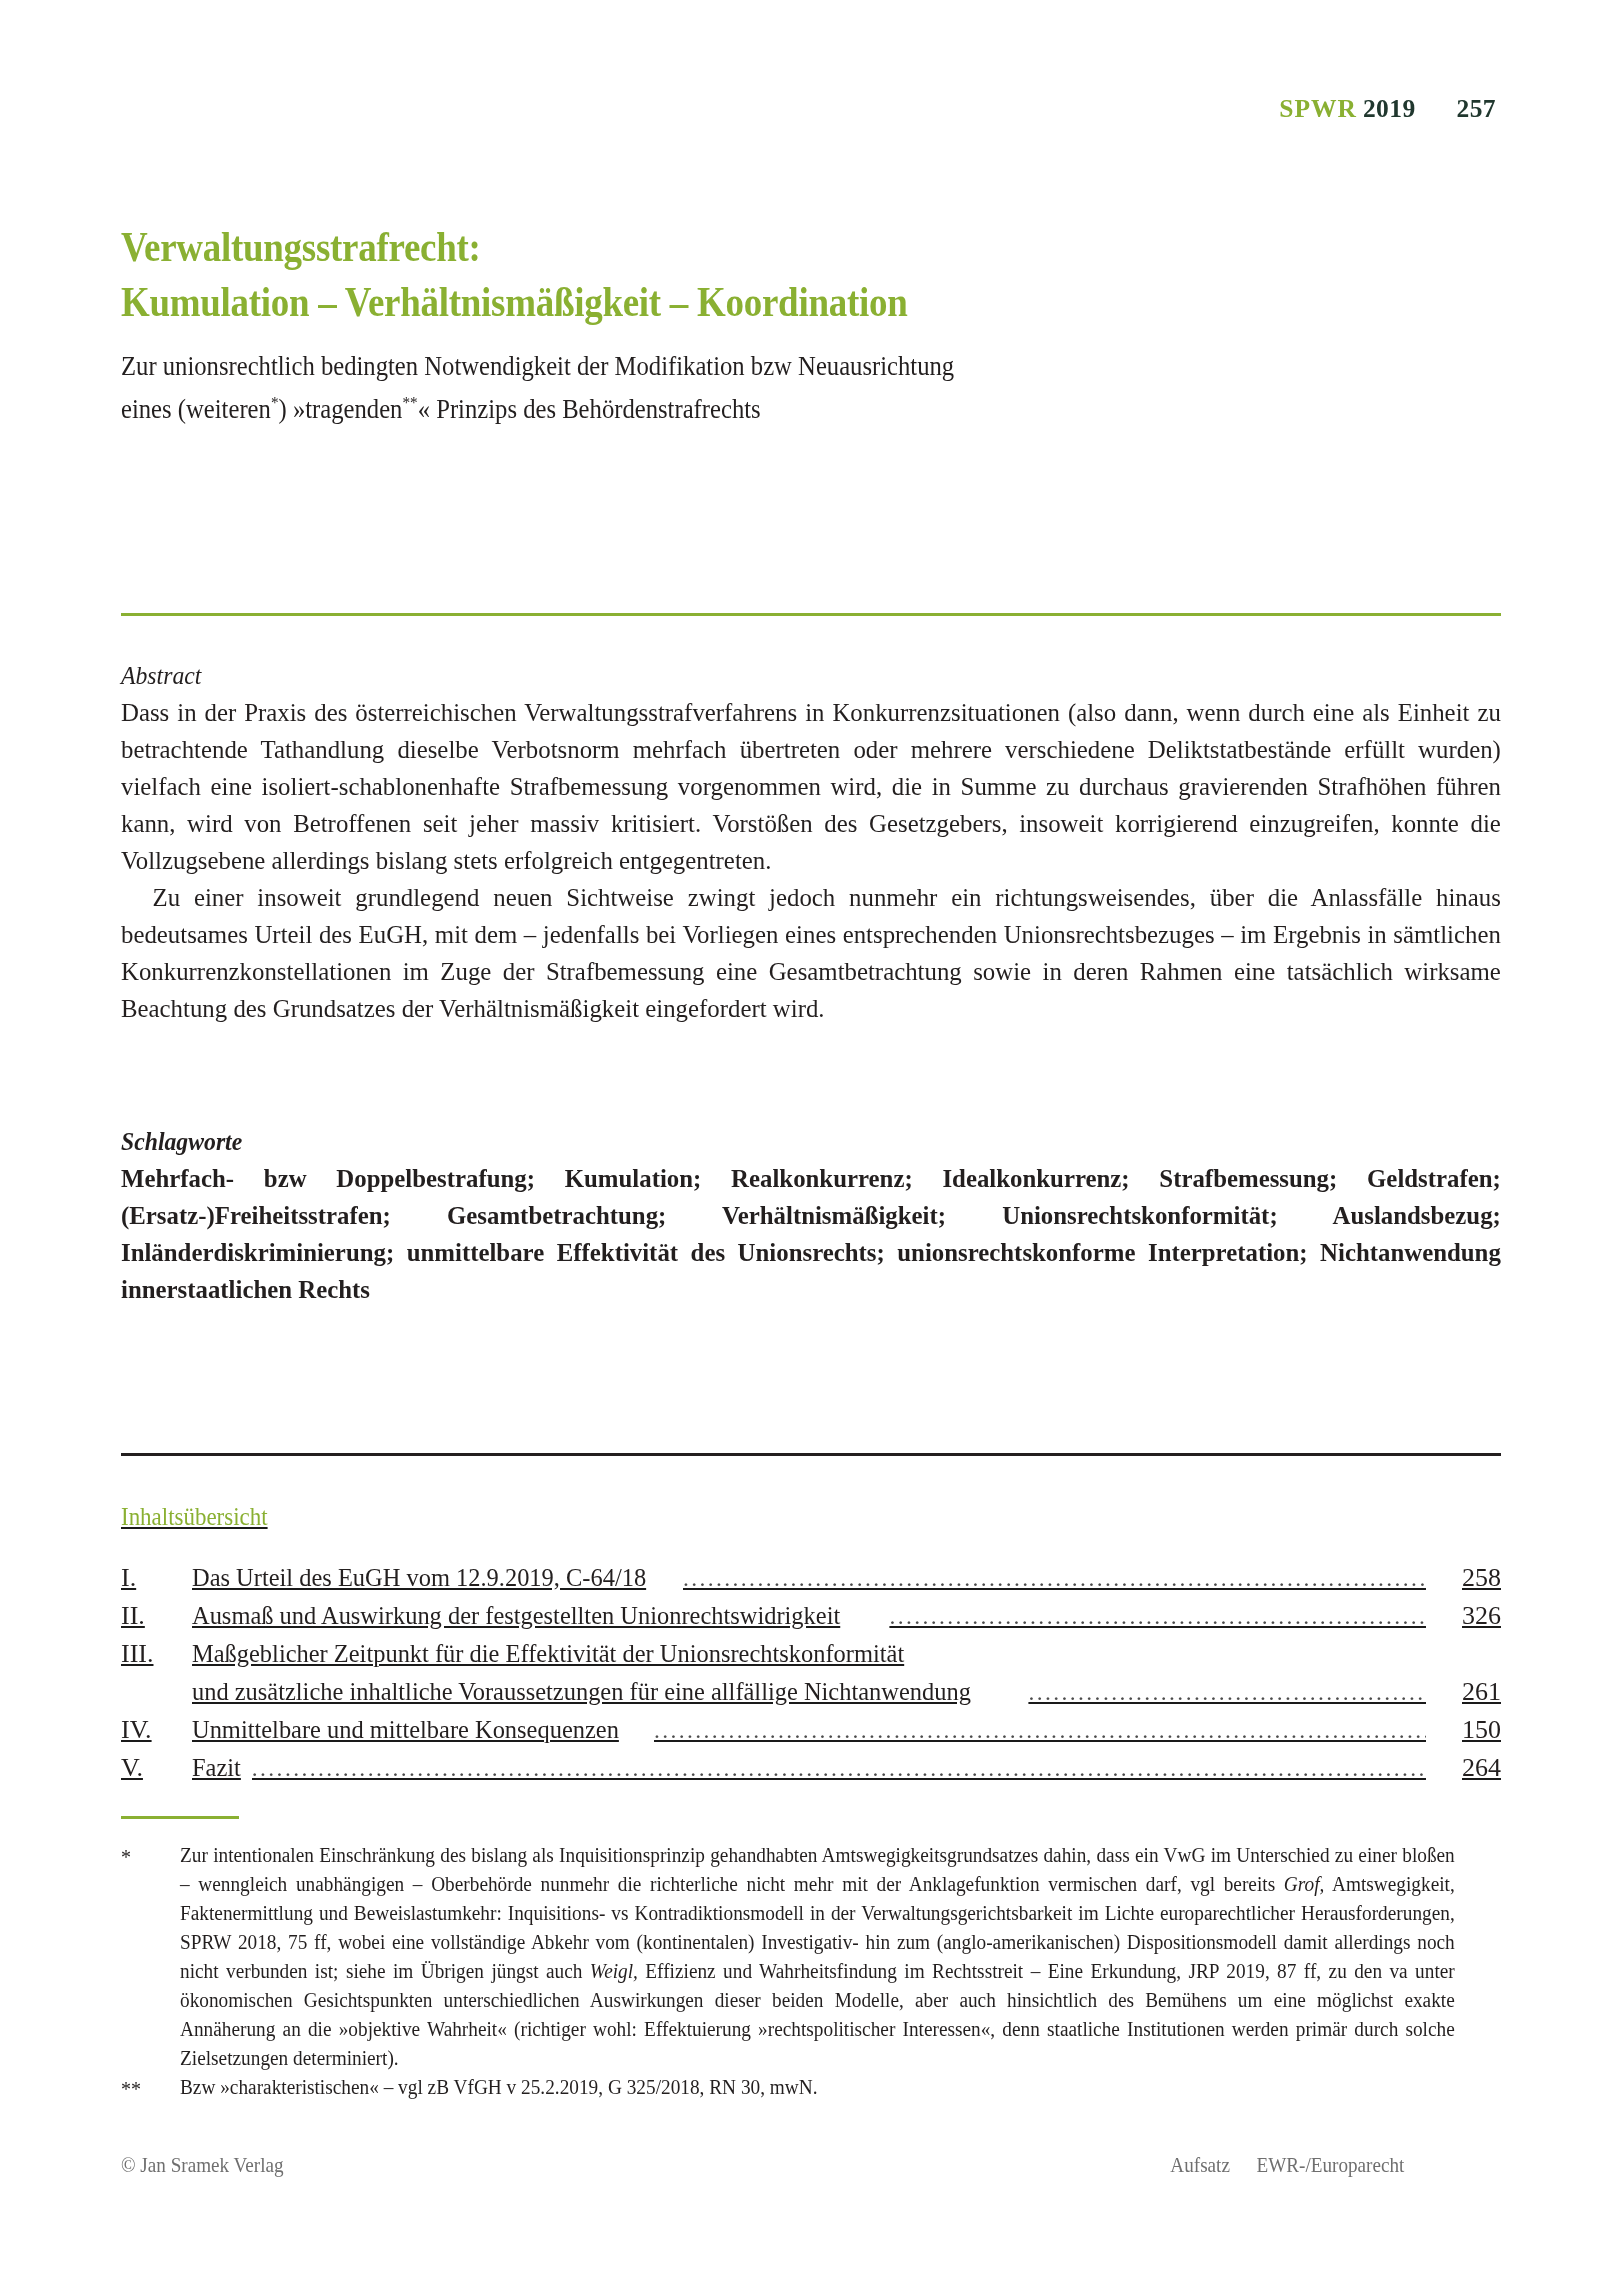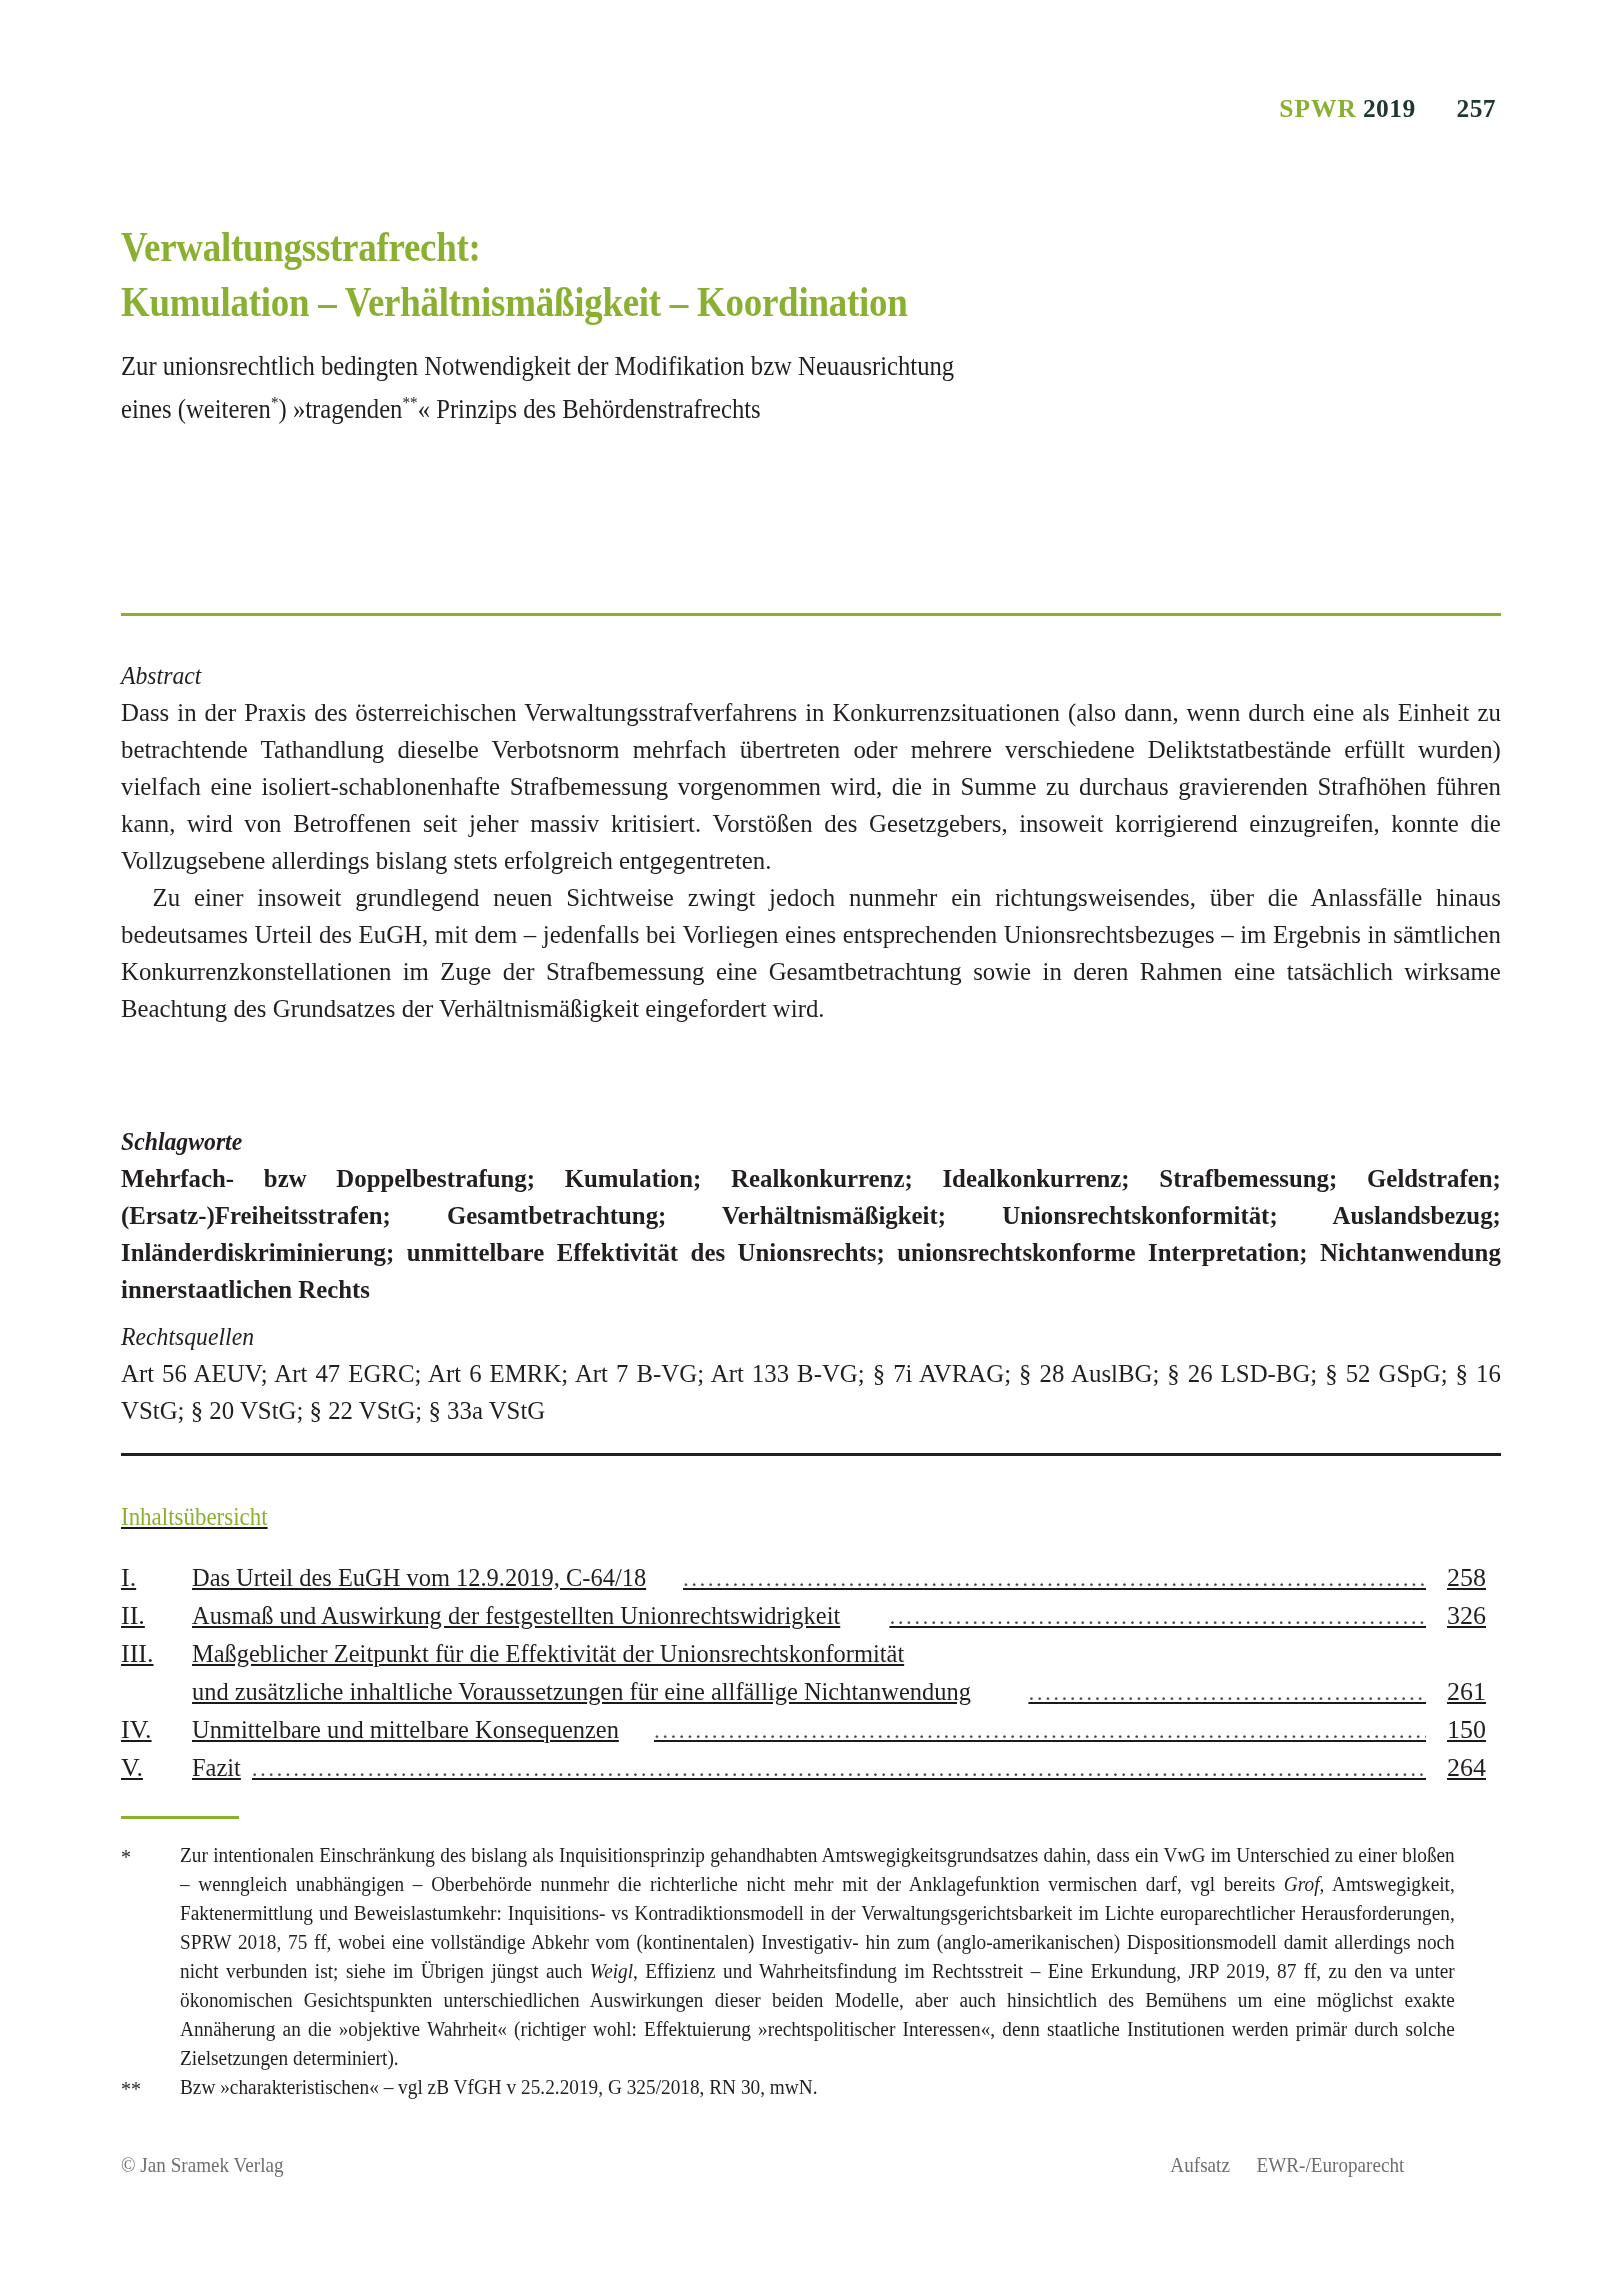--- a/index.html
+++ b/index.html
@@ -178,21 +178,21 @@
     overflow: hidden;
     white-space: nowrap;
     color: #4b4b4b;
     margin: 0 5.9px 0 7.8px;
     font-size: 23.5px;
     letter-spacing: 2.4px;
   }
   .toc-page {
     width: 69px;
     flex: 0 0 69px;
-    text-align: center;
+    text-align: right;
   }
   .toc-row.cont .toc-num { visibility: hidden; }
   .toc-row.nodots .toc-dots { visibility: hidden; }
 
   
   #footnotes-block { top: 1841px; }
   .fn {
     display: flex;
     font-size: 20px;
     line-height: 29px;
@@ -253,24 +253,20 @@
     <div class="section-label">Abstract</div>
     <p class="body-text">Dass in der Praxis des österreichischen Verwaltungsstrafverfahrens in Konkurrenzsituationen (also dann, wenn durch eine als Einheit zu betrachtende Tathandlung dieselbe Verbotsnorm mehrfach übertreten oder mehrere verschiedene Deliktstatbestände erfüllt wurden) vielfach eine isoliert-schablonenhafte Strafbemessung vorgenommen wird, die in Summe zu durchaus gravierenden Strafhöhen führen kann, wird von Betroffenen seit jeher massiv kritisiert. Vorstößen des Gesetzgebers, insoweit korrigierend einzugreifen, konnte die Vollzugsebene allerdings bislang stets erfolgreich entgegentreten.</p>
     <p class="body-text">Zu einer insoweit grundlegend neuen Sichtweise zwingt jedoch nunmehr ein richtungsweisendes, über die Anlassfälle hinaus bedeutsames Urteil des EuGH, mit dem – jedenfalls bei Vorliegen eines entsprechenden Unionsrechtsbezuges – im Ergebnis in sämtlichen Konkurrenzkonstellationen im Zuge der Strafbemessung eine Gesamtbetrachtung sowie in deren Rahmen eine tatsächlich wirksame Beachtung des Grundsatzes der Verhältnismäßigkeit eingefordert wird.</p>
   </div>
 
   <div class="col" id="schlagworte-block">
     <div class="section-label">Schlagworte</div>
     <p class="body-text">Mehrfach- bzw Doppelbestrafung; Kumulation; Realkonkurrenz; Idealkonkurrenz; Strafbemessung; Geldstrafen; (Ersatz-)Freiheitsstrafen; Gesamtbetrachtung; Verhältnismäßigkeit; Unionsrechtskonformität; Auslandsbezug; Inländerdiskriminierung; unmittelbare Effektivität des Unionsrechts; unionsrechtskonforme Interpretation; Nichtanwendung innerstaatlichen Rechts</p>
   </div>
 
-  <div class="col" id="rechtsquellen-block">
-    <div class="section-label">Rechtsquellen</div>
-    <p class="body-text">Art 56 AEUV; Art 47 EGRC; Art 6 EMRK; Art 7 B-VG; Art 133 B-VG; § 7i AVRAG; § 28 AuslBG; § 26 LSD-BG; § 52 GSpG; § 16 VStG; § 20 VStG; § 22 VStG; § 33a VStG</p>
-  </div>
 
   <div class="rule-dark rule-bottom"></div>
 
   <div class="col" id="toc-block">
     <div class="toc-title">Inhaltsübersicht</div>
     <ul class="toc-list" id="toc-list">
         <li class="toc-row">
           <span class="toc-num">I.</span>
           <span class="toc-label">Das Urteil des EuGH vom 12.9.2019, C-64/18</span>
           <span class="toc-dots">....................................................................................................................................................</span>

